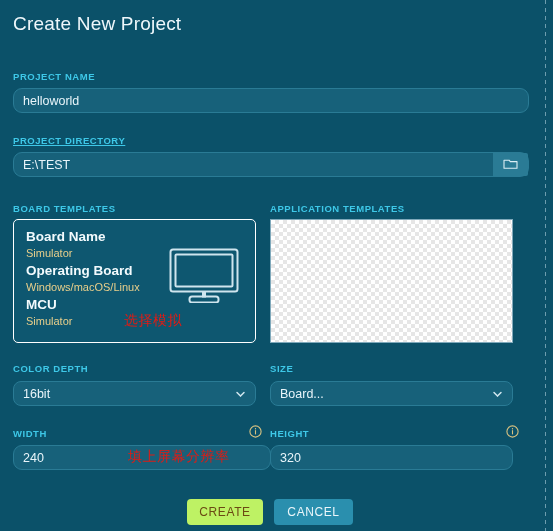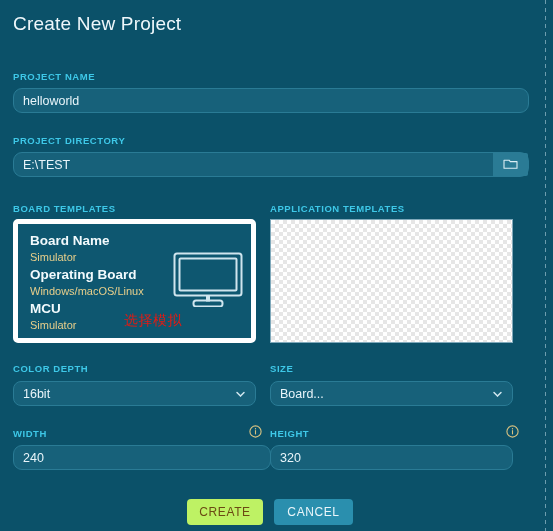--- a/index.html
+++ b/index.html
@@ -100,21 +100,21 @@
   }
 
   
   .abs { position: absolute; }
 
   
   #lbl-project-name { left: 13px; top: 71px; }
   #wrap-project-name { left: 13px; top: 88px; width: 516px; height: 25px; }
 
   
-  #lbl-project-dir { left: 13px; top: 135px; }
+  #lbl-project-dir { left: 13px; top: 135px; text-decoration: underline; }
   #wrap-project-dir { left: 13px; top: 152px; width: 516px; height: 25px; }
   #wrap-project-dir .text-input { padding-right: 40px; }
 
   .browse-btn {
     position: absolute;
     right: 1px;
     top: 1px;
     width: 35px;
     height: 23px;
     background: #2a7b95;
@@ -125,21 +125,21 @@
     justify-content: center;
     cursor: pointer;
   }
 
   
   #lbl-board-templates { left: 13px; top: 203px; }
   #board-card {
     left: 13px; top: 219px;
     width: 243px; height: 124px;
     background: #0e5770;
-    border: 5px solid #ffffff;
+    border: 1px solid #ffffff;
     border-radius: 5px;
     overflow: hidden;
   }
   .board-text { position: absolute; left: 12px; top: 8px; }
   .board-main {
     font-size: 13.5px;
     font-weight: bold;
     color: #f2fafd;
     line-height: 17px;
     white-space: nowrap;
@@ -310,20 +310,21 @@
   <span class="abs info-icon" id="info-width">
     <svg width="13" height="13" viewBox="0 0 13 13" fill="none">
       <circle cx="6.5" cy="6.5" r="5.6" stroke="#d8c281" stroke-width="1.1" fill="none"></circle>
       <rect x="5.95" y="5.2" width="1.1" height="4.2" fill="#d8c281"></rect>
       <rect x="5.95" y="3.1" width="1.1" height="1.3" fill="#d8c281"></rect>
     </svg>
   </span>
   <div class="abs" id="wrap-width">
     <input class="text-input" type="text" value="240" style="">
   </div>
+  <div class="zh-annot-2">填上屏幕分辨率</div>
 
   <div class="abs field-label" id="lbl-height">HEIGHT</div>
   <span class="abs info-icon" id="info-height">
     <svg width="13" height="13" viewBox="0 0 13 13" fill="none">
       <circle cx="6.5" cy="6.5" r="5.6" stroke="#d8c281" stroke-width="1.1" fill="none"></circle>
       <rect x="5.95" y="5.2" width="1.1" height="4.2" fill="#d8c281"></rect>
       <rect x="5.95" y="3.1" width="1.1" height="1.3" fill="#d8c281"></rect>
     </svg>
   </span>
   <div class="abs" id="wrap-height">

